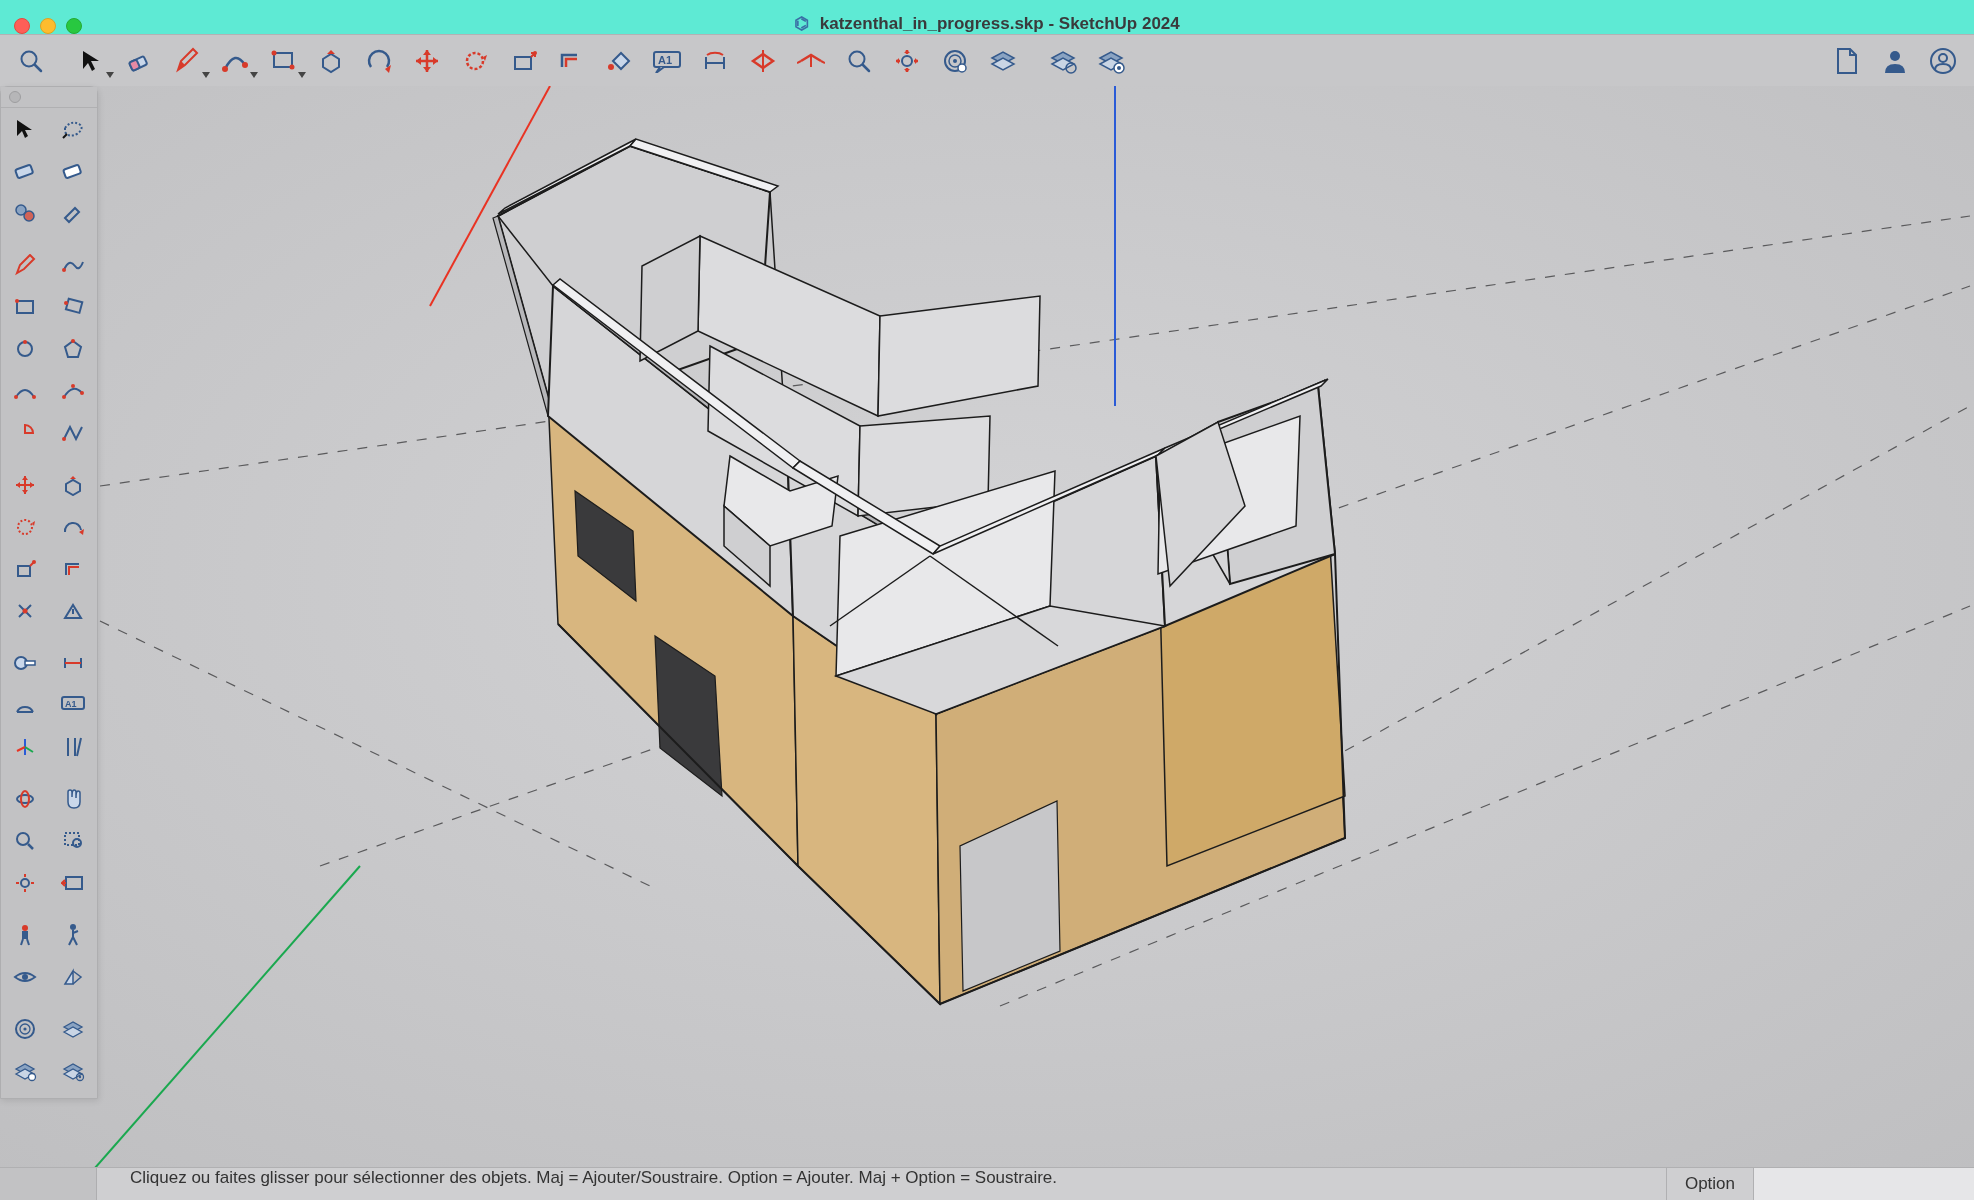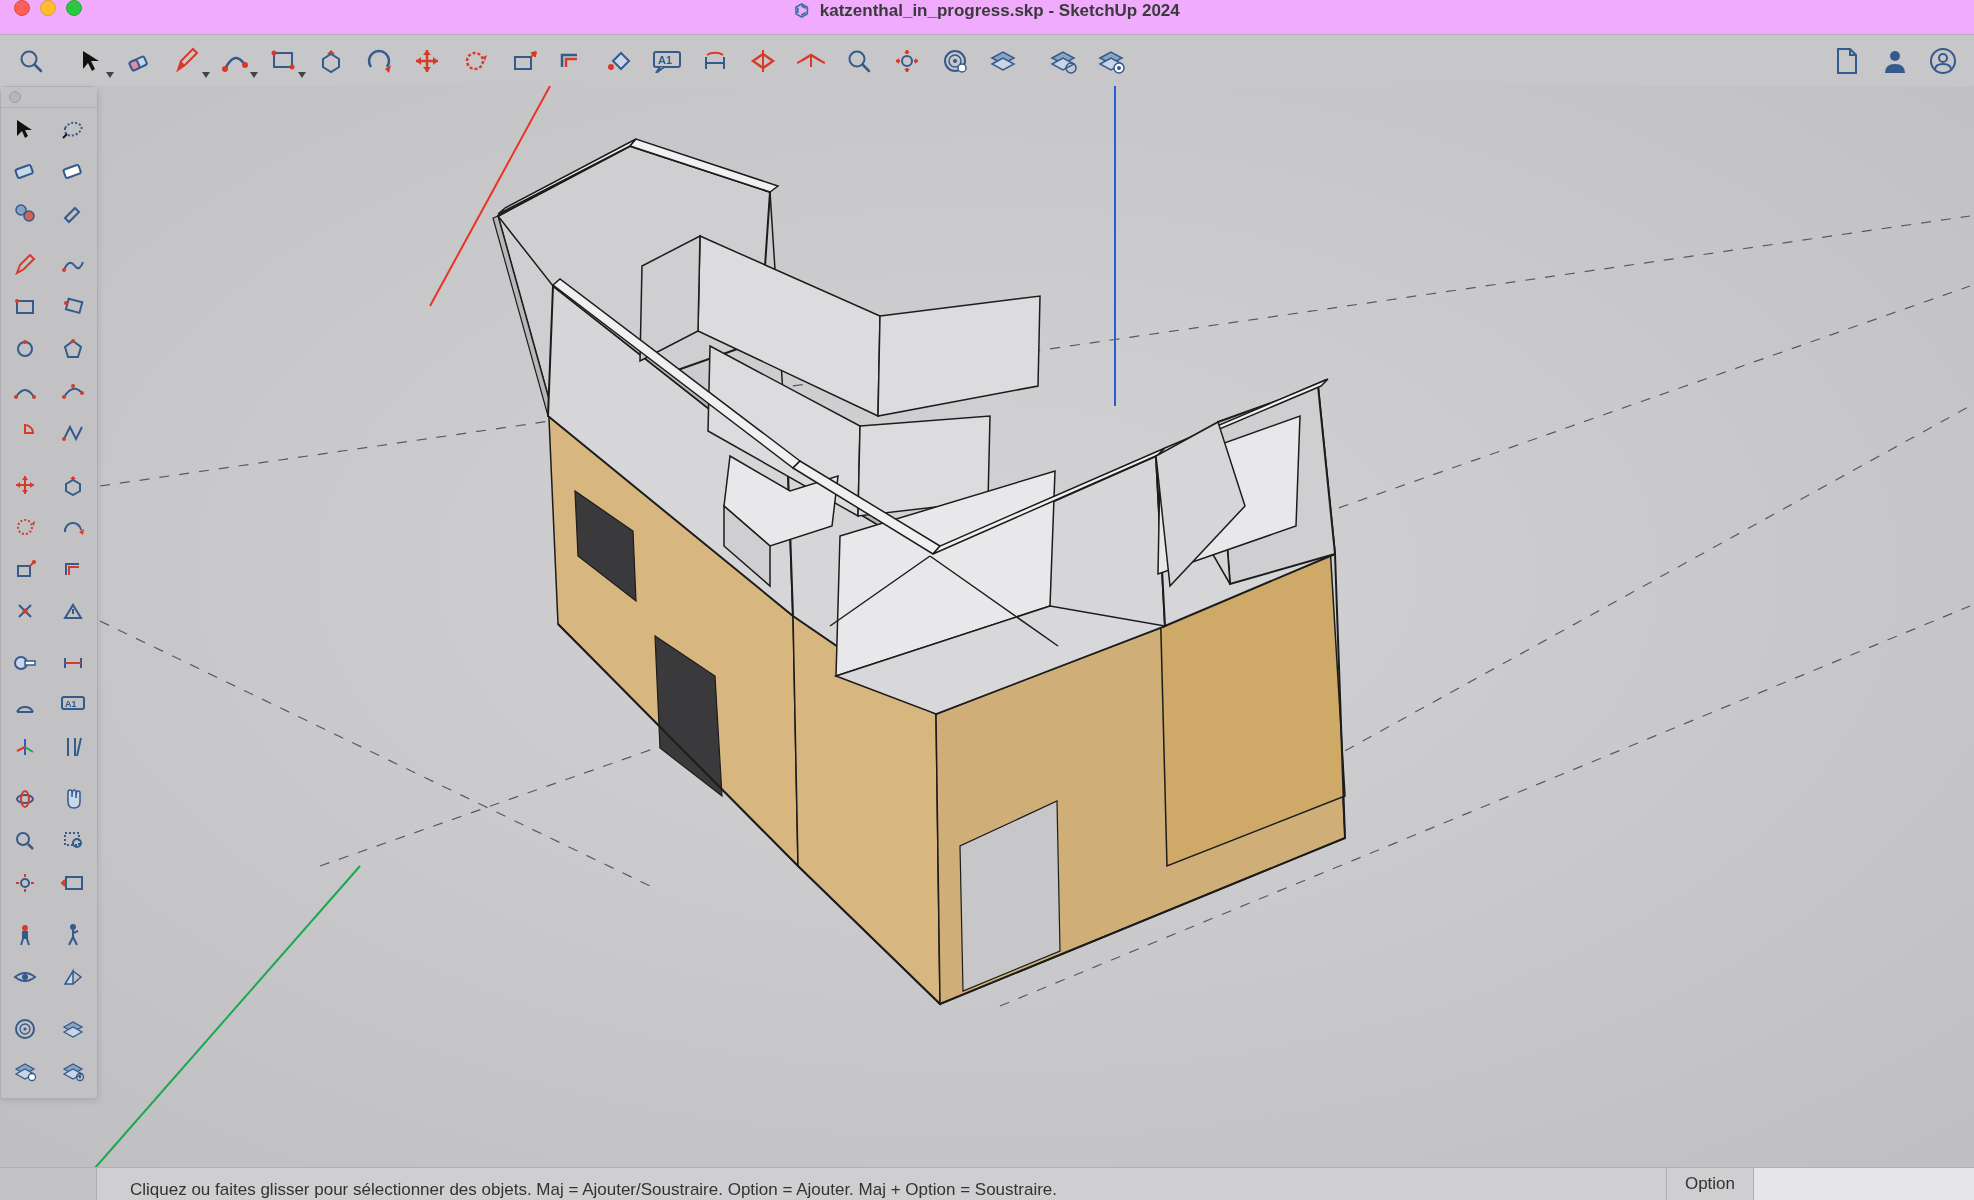--- a/index.html
+++ b/index.html
@@ -9,24 +9,24 @@
     height: 1200px;
     font-family: -apple-system, "Helvetica Neue", Arial, sans-serif;
     background: #e0e0e0;
     overflow: hidden;
     user-select: none;
   }
 
   
   .titlebar {
     height: 34px;
-    background: #f0abfc;
+    background: #5eead4;
     border-bottom: 1px solid #b2b2b4;
     display: flex;
-    align-items: flex-start;
+    align-items: flex-end;
     position: relative;
   }
   .traffic-lights {
     display: flex;
     gap: 10px;
     margin-left: 14px;
   }
   .tl {
     width: 14px;
     height: 14px;
@@ -154,21 +154,21 @@
   
   .statusbar {
     position: absolute;
     left: 0;
     right: 0;
     bottom: 0;
     height: 32px;
     background: #cfcfd1;
     border-top: 1px solid #b0b0b2;
     display: flex;
-    align-items: flex-end;
+    align-items: flex-start;
     font-size: 17px;
     color: #333;
     padding-left: 6px;
   }
   .status-icon {
     display: inline-flex;
     align-items: center;
     margin-right: 8px;
     color: #333;
   }

